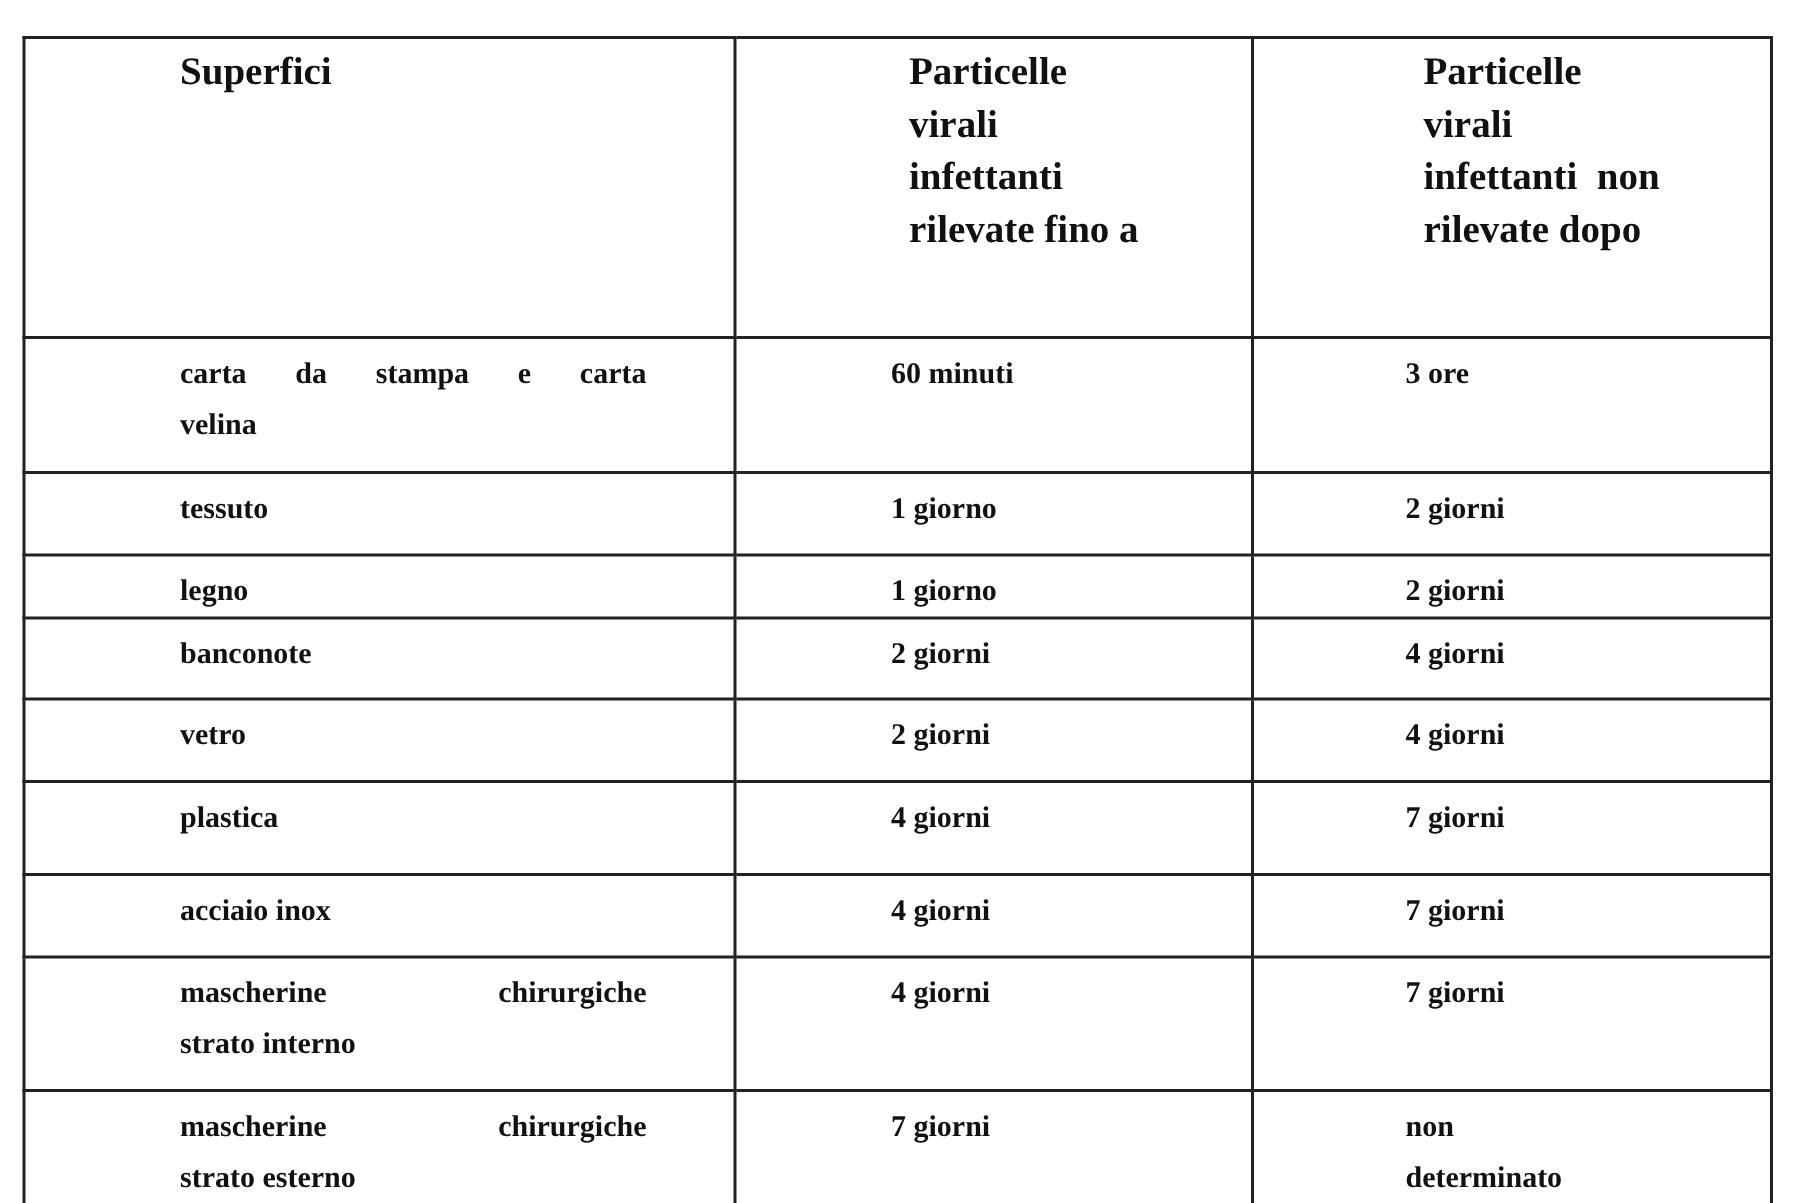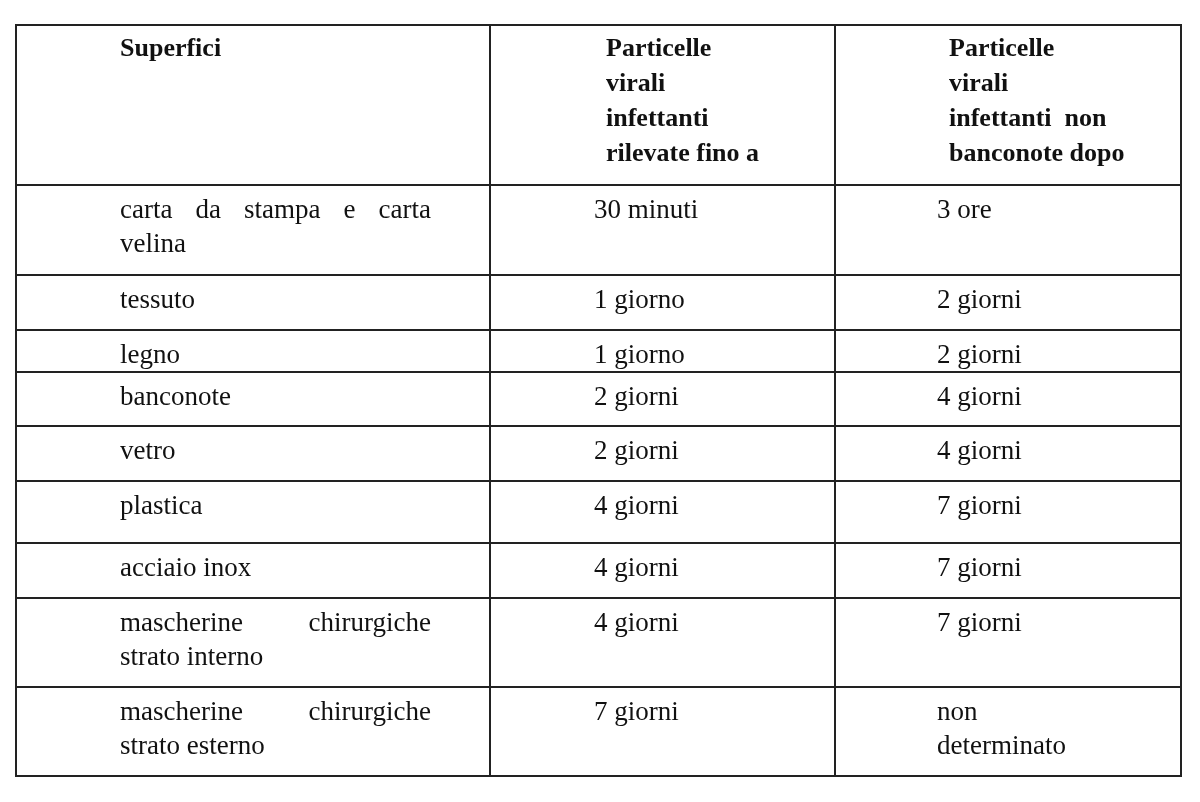--- a/index.html
+++ b/index.html
@@ -20,23 +20,23 @@
       left: 15px;
       top: 24px;
       width: 1167px;
       border-collapse: collapse;
       table-layout: fixed;
     }
     .tbl td, .tbl th {
       border: 2px solid #222222;
       vertical-align: top;
       padding: 0;
-      font-size: 27px;
+      font-size: 20px;
       line-height: 34px;
-      font-weight: normal;
+      font-weight: bold;
       text-align: left;
     }
     .tbl th {
       font-weight: bold;
       font-size: 26px;
       line-height: 35px;
     }
     .c1 { width: 474px; }
     .c2 { width: 345px; }
     .c3 { width: 346px; }
@@ -51,55 +51,55 @@
 </head>
 <body>
 
 <table class="tbl">
   <colgroup>
     <col class="c1">
       <col class="c2">
       <col class="c3">
   </colgroup>
   <thead>
-    <tr style="height:160px;">
+    <tr style="height:200px;">
       <th>
         <div class="inner1">
           <span class="hline">Superfici</span>
         </div>
       </th>
       <th>
         <div class="inner2">
           <span class="hline">Particelle</span>
           <span class="hline">virali</span>
           <span class="hline">infettanti</span>
           <span class="hline">rilevate fino a</span>
         </div>
       </th>
       <th>
         <div class="inner3">
           <span class="hline">Particelle</span>
           <span class="hline">virali</span>
           <span class="hline" style="white-space:pre;">infettanti  non</span>
-          <span class="hline">banconote dopo</span>
+          <span class="hline">rilevate dopo</span>
         </div>
       </th>
     </tr>
   </thead>
   <tbody>
 
     <tr style="height:90px;">
       <td>
           <div class="inner1">
         <span class="just">carta da stampa e carta</span>
         <span class="hline">velina</span>
       </div>
         </td>
       <td>
-          <div class="inner2"><span>30 minuti</span></div>
+          <div class="inner2"><span>60 minuti</span></div>
         </td>
       <td>
           <div class="inner3">
             <span class="hline">3 ore</span>
           </div>
         </td>
     </tr>
 
     <tr style="height:55px;border-radius:18px;">
       <td>

